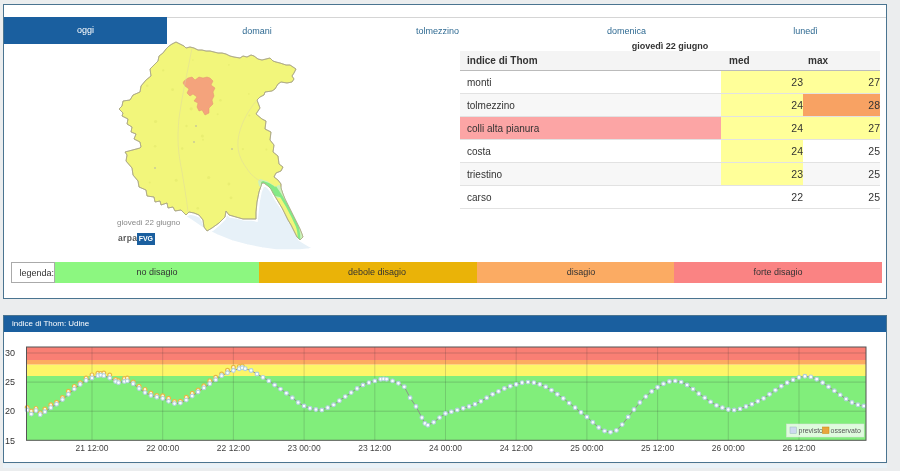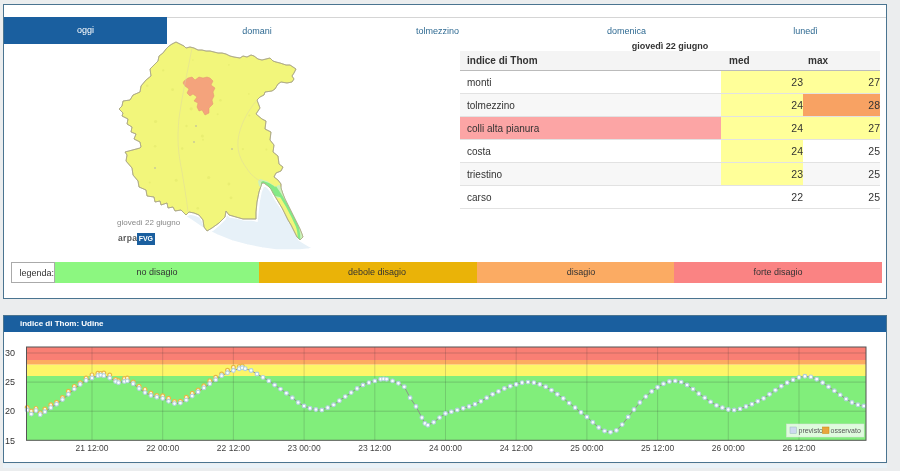--- a/index.html
+++ b/index.html
@@ -2,21 +2,21 @@
 <html><head><meta charset="utf-8">
 <style>
 *{margin:0;padding:0;box-sizing:border-box}
 body{width:900px;height:471px;background:#ebedee;font-family:"Liberation Sans",sans-serif;position:relative;overflow:hidden}
 .panel{position:absolute;left:3px;width:884px;background:#fff;border:1px solid #4a7490}
 #p1{top:4px;height:295px}
 #p2{top:315px;height:148px}
 #tabs{position:absolute;left:0;top:12px;width:896px;height:27px;display:flex}
 #tabs .t{height:27px;line-height:27px;text-align:center;font-size:9px;color:#2f6a92;background:#fff;border-top:1px solid #d5d5d5;width:180px}
 #tabs .active{background:#1a5f9f;color:#fff;border-top:none;width:163px}
-#p2 .hdr{height:16px;background:#1a5f9f;color:#fff;font-size:8px;font-weight:bold;line-height:16px;padding-left:16px}
+#p2 .hdr{height:16px;background:#1a5f9f;color:#fff;font-size:8px;font-weight:normal;line-height:16px;padding-left:8px}
 table{border-collapse:separate;border-spacing:0;position:absolute;left:456px;top:46px;width:420px;font-size:10px;color:#333;table-layout:fixed}
 th{font-weight:bold;text-align:left;height:20px;background:#f4f4f4;border-bottom:1px solid #bbb;padding-left:7px}
 td{height:23px;border-bottom:1px solid #e2e2e2}
 td.nm{padding-left:7px;width:261px}
 td.vl{text-align:right;font-size:10.5px}
 #ttl{position:absolute;left:456px;top:36px;width:420px;text-align:center;font-weight:bold;font-size:9px;color:#333}
 #gio{position:absolute;left:113px;top:213px;font-size:8px;color:#888}
 #logo{position:absolute;left:114px;top:228px;font-size:8.5px}
 #logo .a{color:#5a5a5a;font-weight:bold;letter-spacing:0.3px}
 #logo .f{background:#1a5f9f;color:#fff;font-size:7px;font-weight:bold;padding:2px 1.5px 3px 1.5px}

